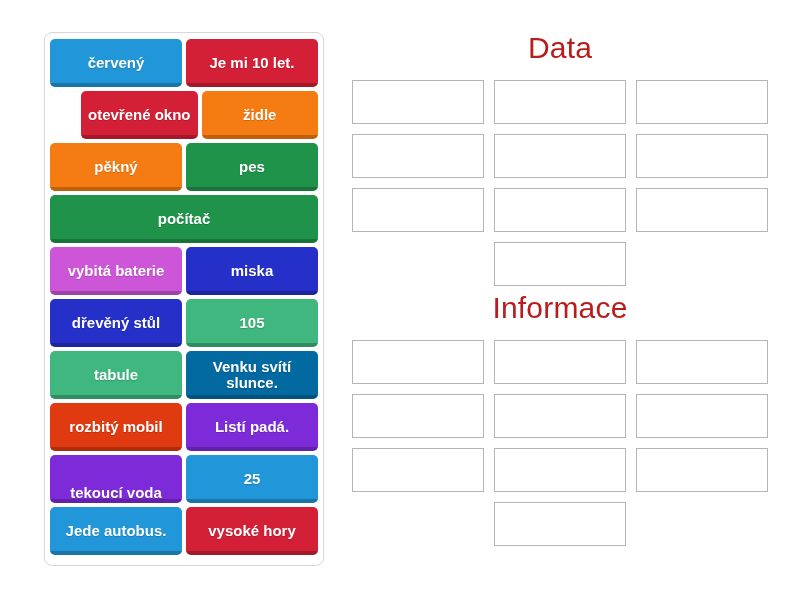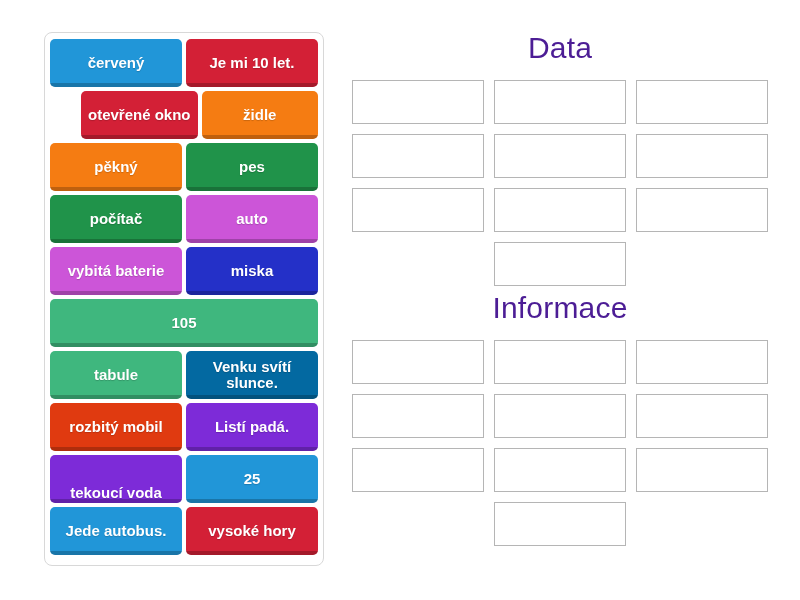--- a/index.html
+++ b/index.html
@@ -89,21 +89,21 @@
     width: 420px;
     height: 552px;
   }
 
   .zone-group { width: 100%; }
 
   .zone-title {
     text-align: center;
     font-size: 30px;
     font-weight: normal;
-    color: #4c1d95;
+    color: #b91c1c;
     letter-spacing: 0.2px;
     margin: 0;
     padding: 0;
     height: 44px;
     line-height: 44px;
   }
 
   .zone-grid {
     display: grid;
     grid-template-columns: repeat(3, 132px);
@@ -150,33 +150,33 @@
           <span class="tile-label">pěkný</span>
         </div>
         <div class="tile" style="background: rgb(32, 147, 74);">
           <span class="tile-label">pes</span>
         </div>
       </div>
       <div class="tile-row">
         <div class="tile" style="background: rgb(32, 147, 74);">
           <span class="tile-label">počítač</span>
         </div>
-        <div class="tile" style="background: rgb(204, 85, 216);">
-          <span class="tile-label">auto</span>
-        </div>
       </div>
       <div class="tile-row">
         <div class="tile" style="background: rgb(204, 85, 216);">
           <span class="tile-label">vybitá baterie</span>
         </div>
         <div class="tile" style="background: rgb(36, 48, 200);">
           <span class="tile-label">miska</span>
         </div>
       </div>
       <div class="tile-row">
+        <div class="tile" style="background: rgb(36, 48, 200);">
+          <span class="tile-label">dřevěný stůl</span>
+        </div>
         <div class="tile" style="background: rgb(63, 183, 126);">
           <span class="tile-label">105</span>
         </div>
       </div>
       <div class="tile-row">
         <div class="tile" style="background: rgb(63, 183, 126);">
           <span class="tile-label">tabule</span>
         </div>
         <div class="tile" style="background: #0369a1;">
           <span class="tile-label">Venku svítí slunce.</span>

